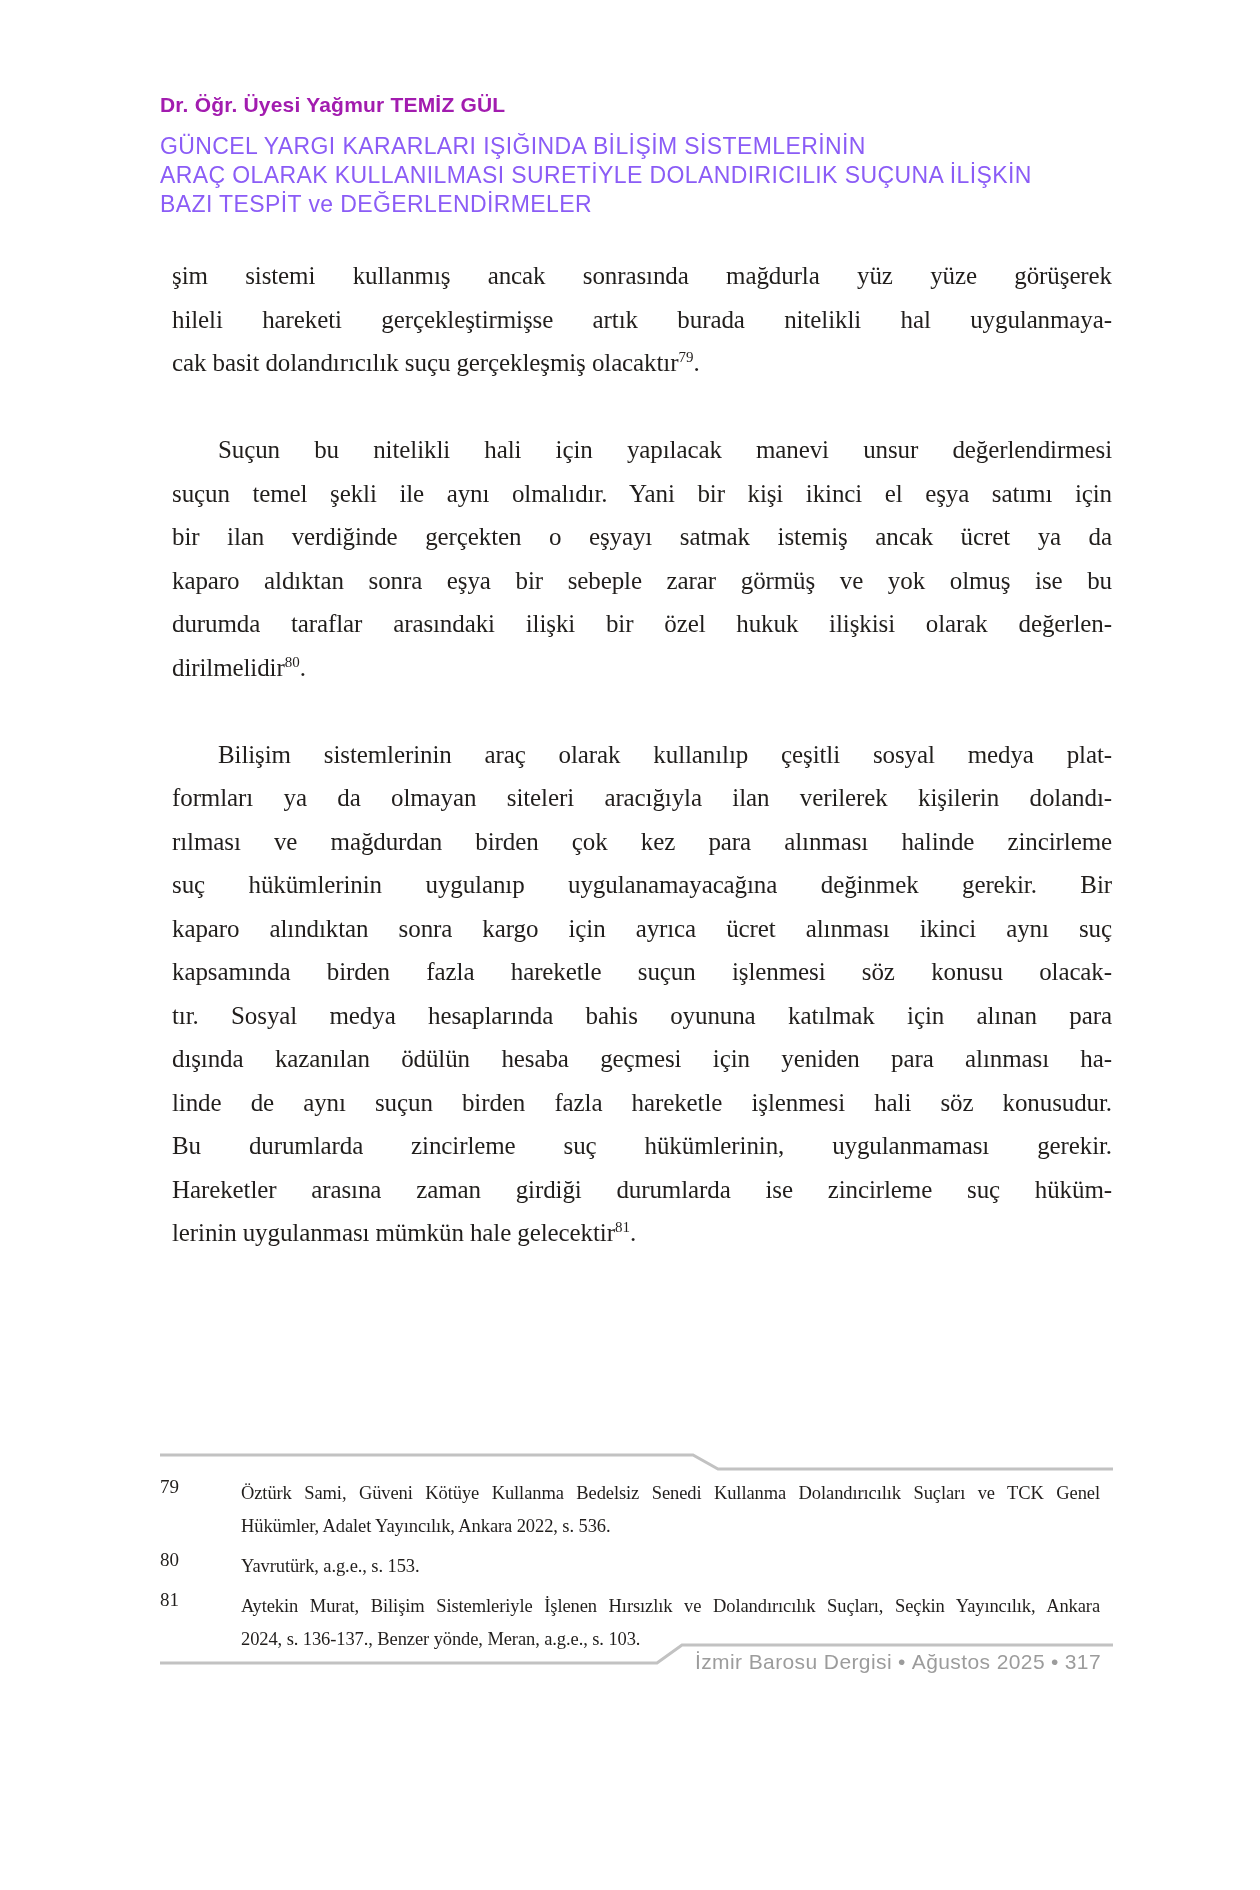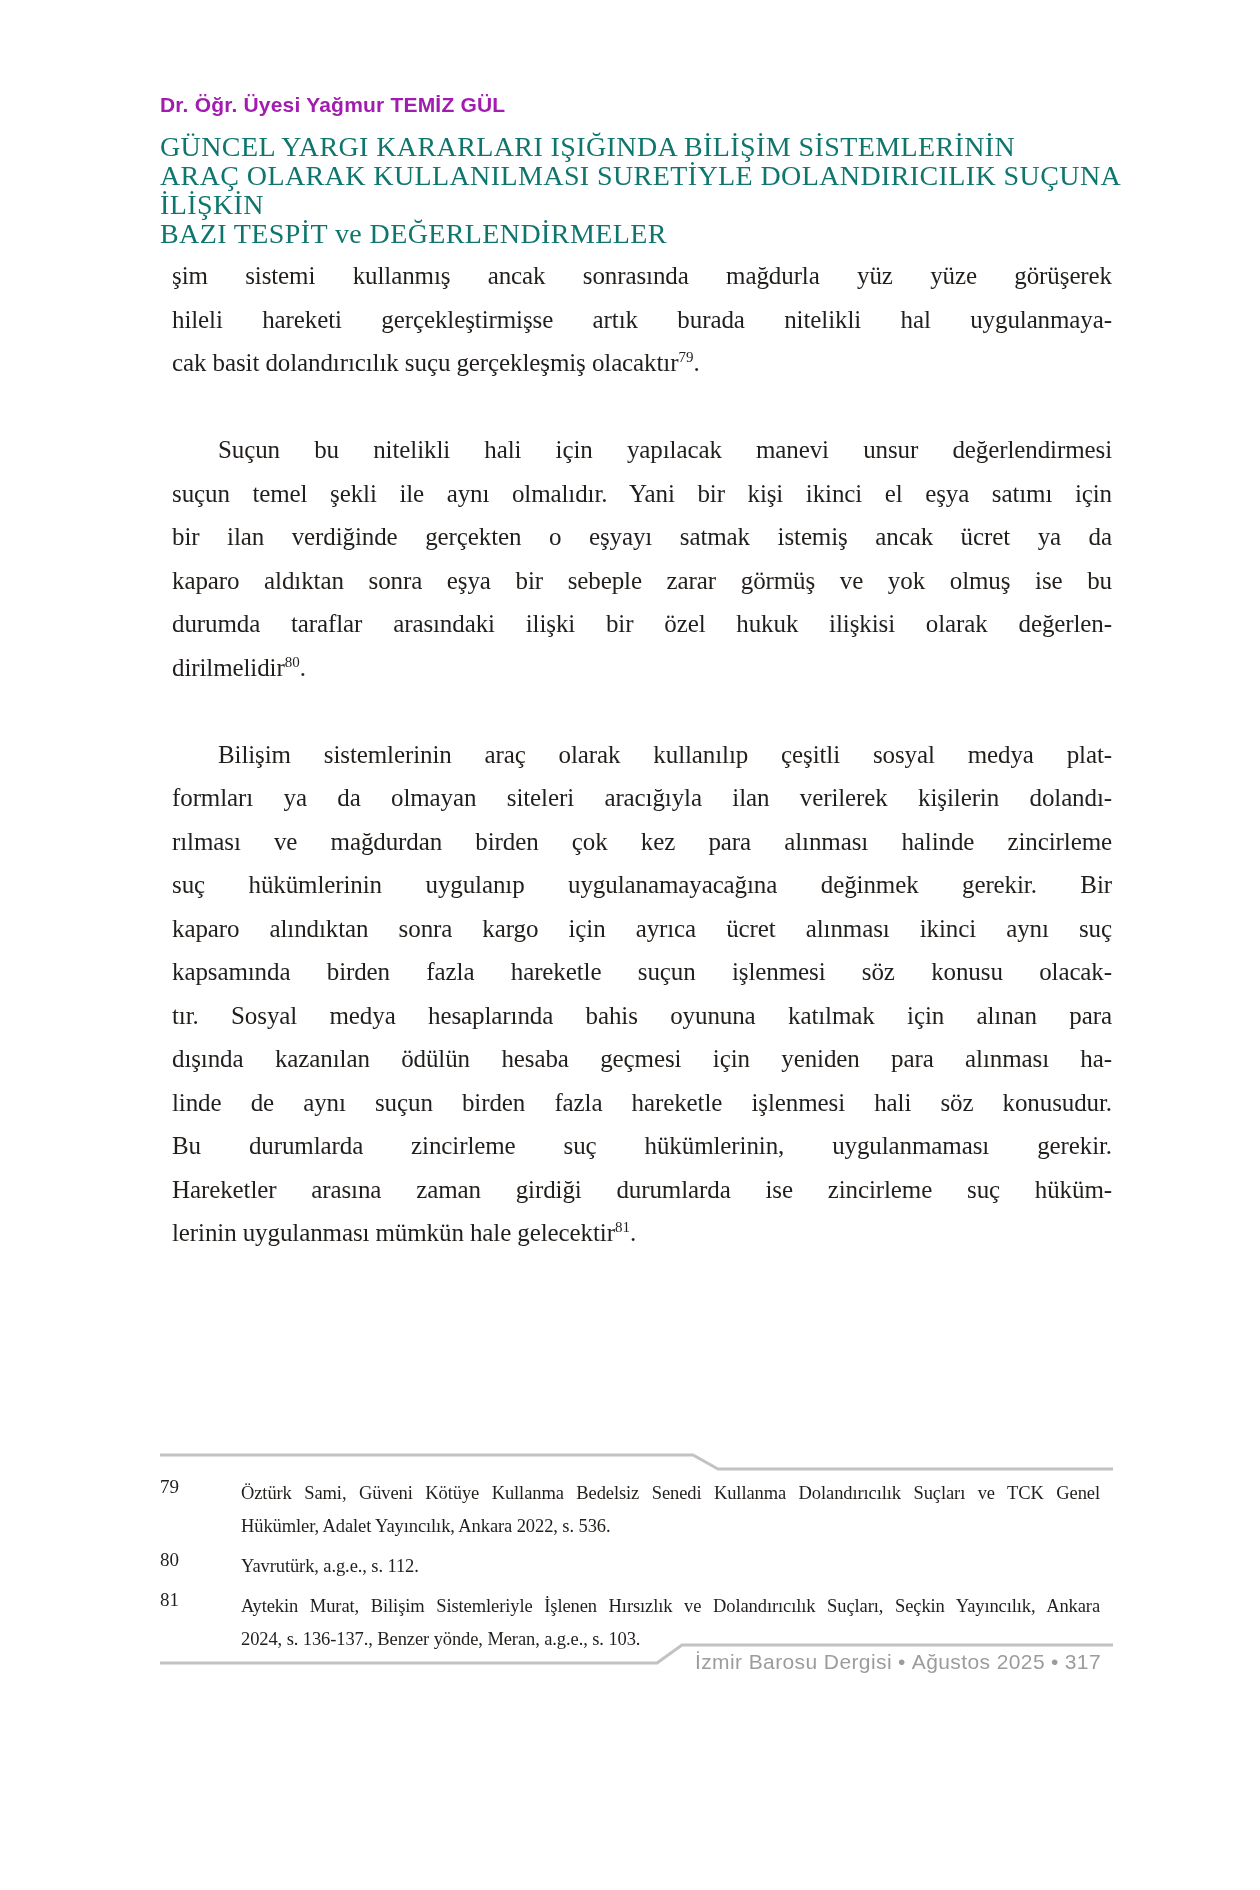--- a/index.html
+++ b/index.html
@@ -21,22 +21,22 @@
   }
   .header-rule{position:absolute;left:160px;top:120px;width:953px;height:26px;}
   .header-rule svg{display:block;}
   .site-label{
     position:absolute;right:0;top:-6px;
     font-family:"Liberation Sans","DejaVu Sans",sans-serif;
     font-size:20px;color:#9c9c9c;letter-spacing:.4px;
   }
   .title-block{
     position:absolute;left:160px;top:132px;width:960px;
-    font-family:Liberation Serif, serif;
-    font-size:28px;line-height:29px;color:#0f766e;letter-spacing:.4px;
+    font-family:Liberation Sans, sans-serif;
+    font-size:23px;line-height:29px;color:#8b5cf6;letter-spacing:.4px;
   }
   
   .body-text{
     position:absolute;left:172px;top:254px;width:940px;
     font-size:25px;line-height:43.5px;letter-spacing:-.1px;
   }
   .paragraph{margin:0 0 43.5px 0;}
   .paragraph:last-child{margin-bottom:0;}
   .line{
     text-align:justify;
@@ -125,21 +125,21 @@
   <div class="footnotes">
 
     <div class="footnote">
       <span class="fn-num">79</span>
       <div class="fn-line">Öztürk Sami, Güveni Kötüye Kullanma Bedelsiz Senedi Kullanma Dolandırıcılık Suçları ve TCK Genel</div>
       <div class="fn-line fn-last">Hükümler, Adalet Yayıncılık, Ankara 2022, s. 536.</div>
     </div>
 
     <div class="footnote">
       <span class="fn-num">80</span>
-      <div class="fn-line fn-last">Yavrutürk, a.g.e., s. 112.</div>
+      <div class="fn-line fn-last">Yavrutürk, a.g.e., s. 153.</div>
     </div>
 
     <div class="footnote">
       <span class="fn-num">81</span>
       <div class="fn-line">Aytekin Murat, Bilişim Sistemleriyle İşlenen Hırsızlık ve Dolandırıcılık Suçları, Seçkin Yayıncılık, Ankara</div>
       <div class="fn-line fn-last">2024, s. 136-137., Benzer yönde, Meran, a.g.e., s. 103.</div>
     </div>
 
   </div>
 

